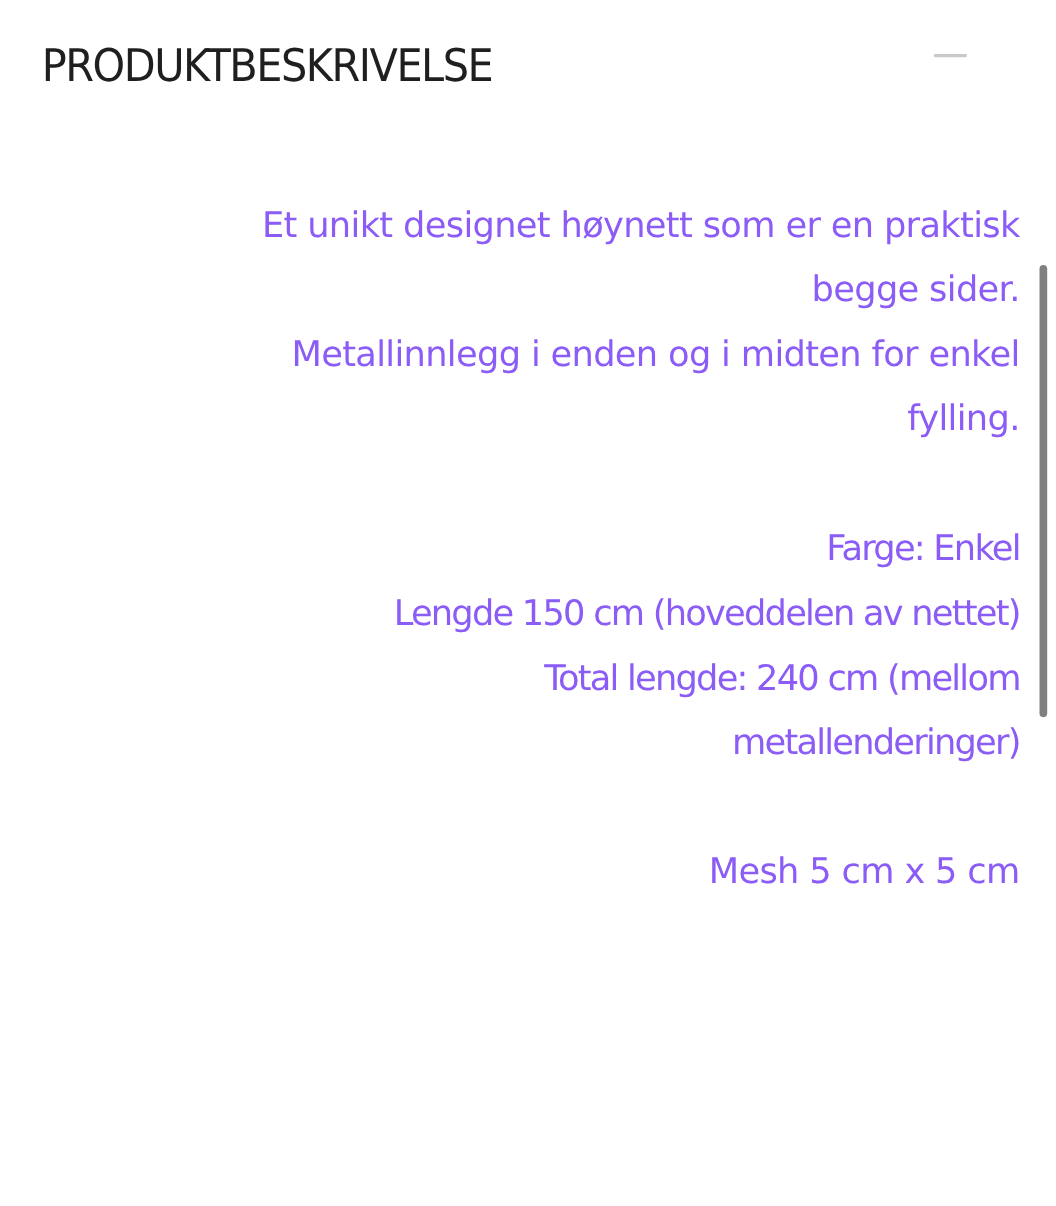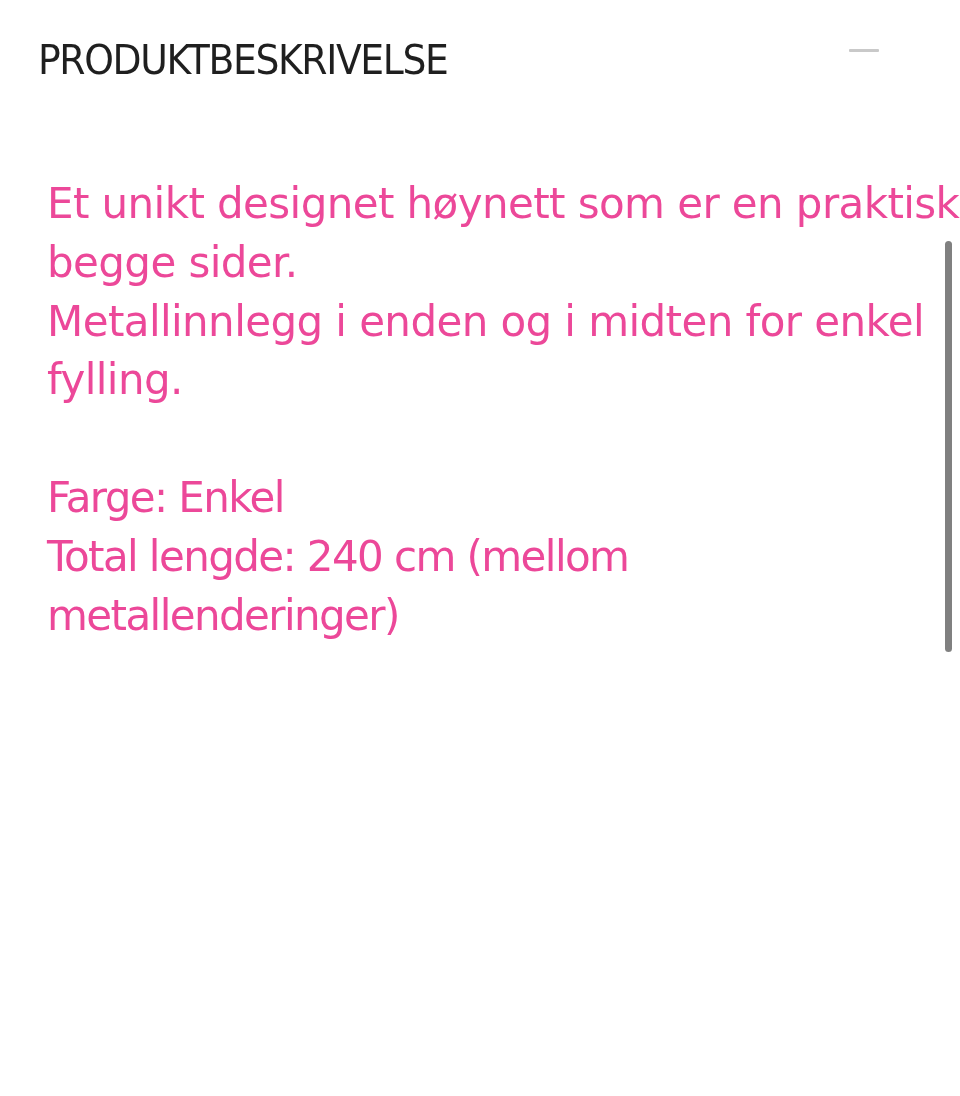--- a/index.html
+++ b/index.html
@@ -53,24 +53,25 @@
       height: 3px;
       background: #c9c9c9;
       border-radius: 1px;
     }
     .content {
       position: absolute;
       left: 47px;
       top: 175px;
       width: 880px;
       font-family: "DejaVu Sans", sans-serif;
-      font-size: 42px;
+      font-size: 32px;
       line-height: 58.8px;
-      color: #ec4899;
+      color: #8b5cf6;
       letter-spacing: -0.6px;
+      text-align: right;
     }
     .content p {
       margin: 0;
       white-space: nowrap;
     }
     .content .blank {
       height: 58.8px;
     }
     .specs p {
       letter-spacing: -1.6px;
@@ -97,19 +98,21 @@
 </div>
 
 <div class="content">
   <p>Et unikt designet høynett som er en praktisk</p>
   <p>begge sider.</p>
   <p>Metallinnlegg i enden og i midten for enkel</p>
   <p>fylling.</p>
   <div class="blank"></div>
   <div class="specs">
     <p>Farge: Enkel</p>
+    <p>Lengde 150 cm (hoveddelen av nettet)</p>
     <p>Total lengde: 240 cm (mellom</p>
     <p>metallenderinger)</p>
   </div>
   <div class="blank"></div>
+  <p>Mesh 5 cm x 5 cm</p>
 </div>
 
 <div class="scrollbar-thumb"></div>
 
 </body></html>

